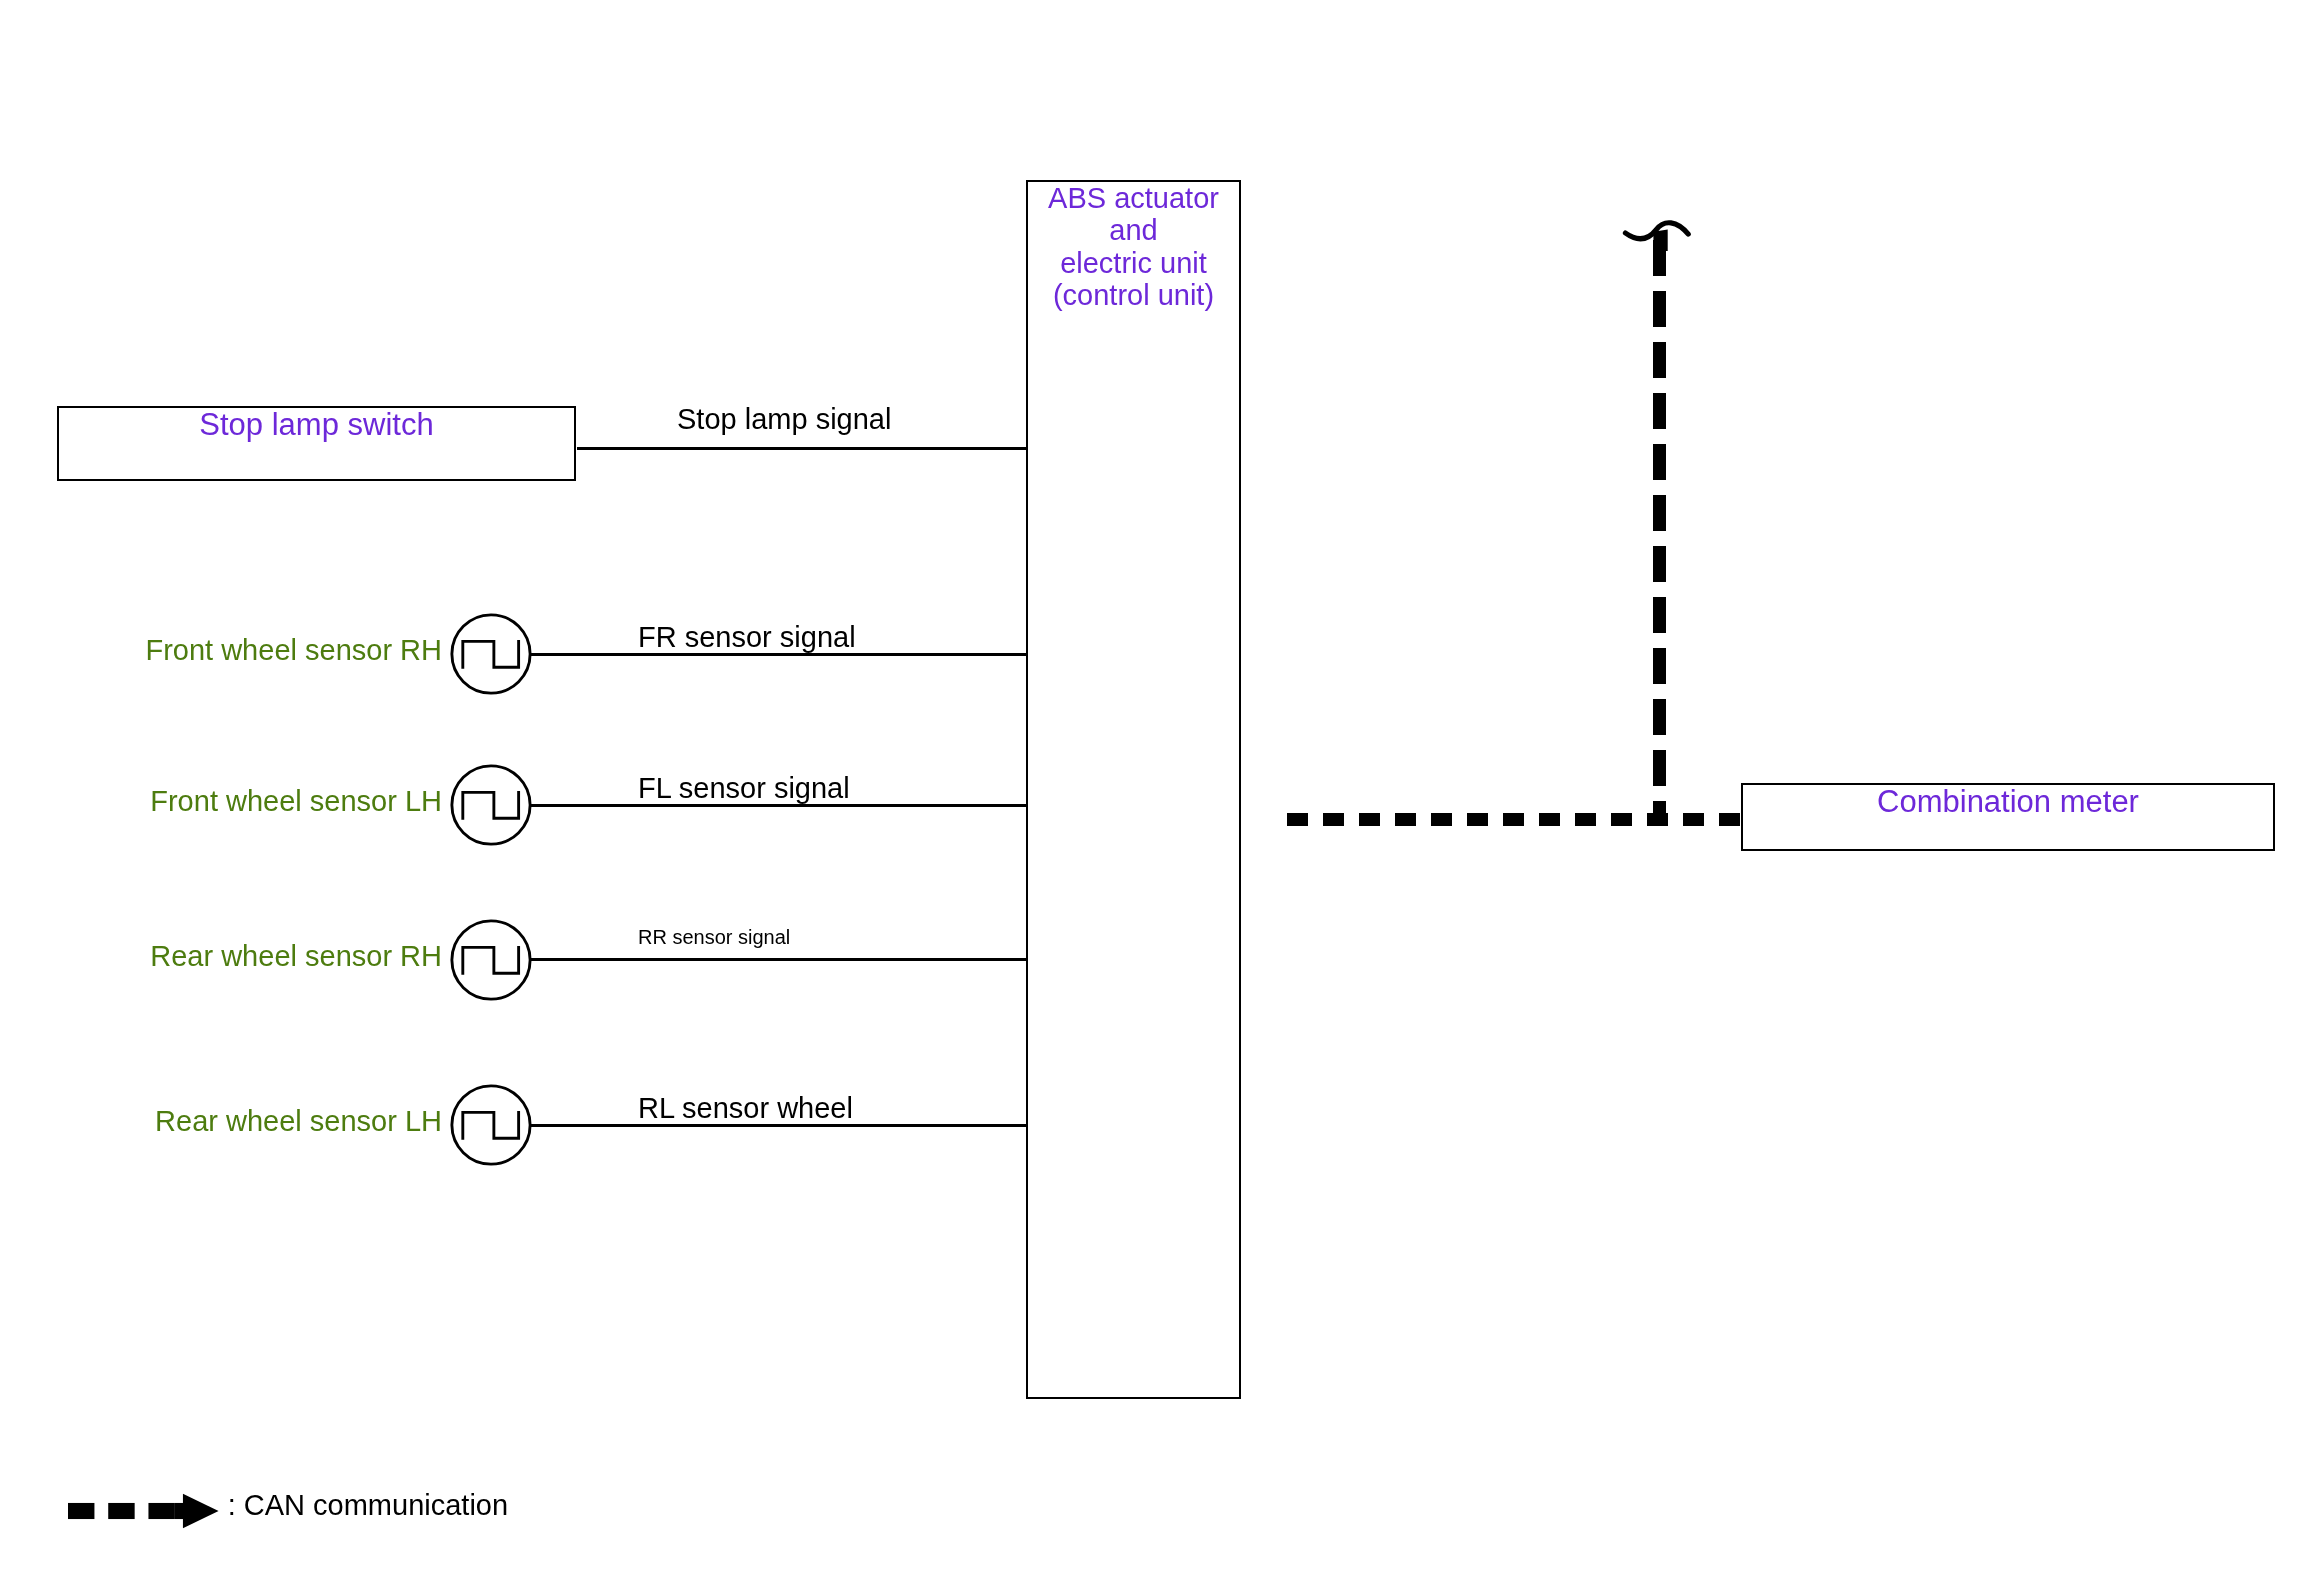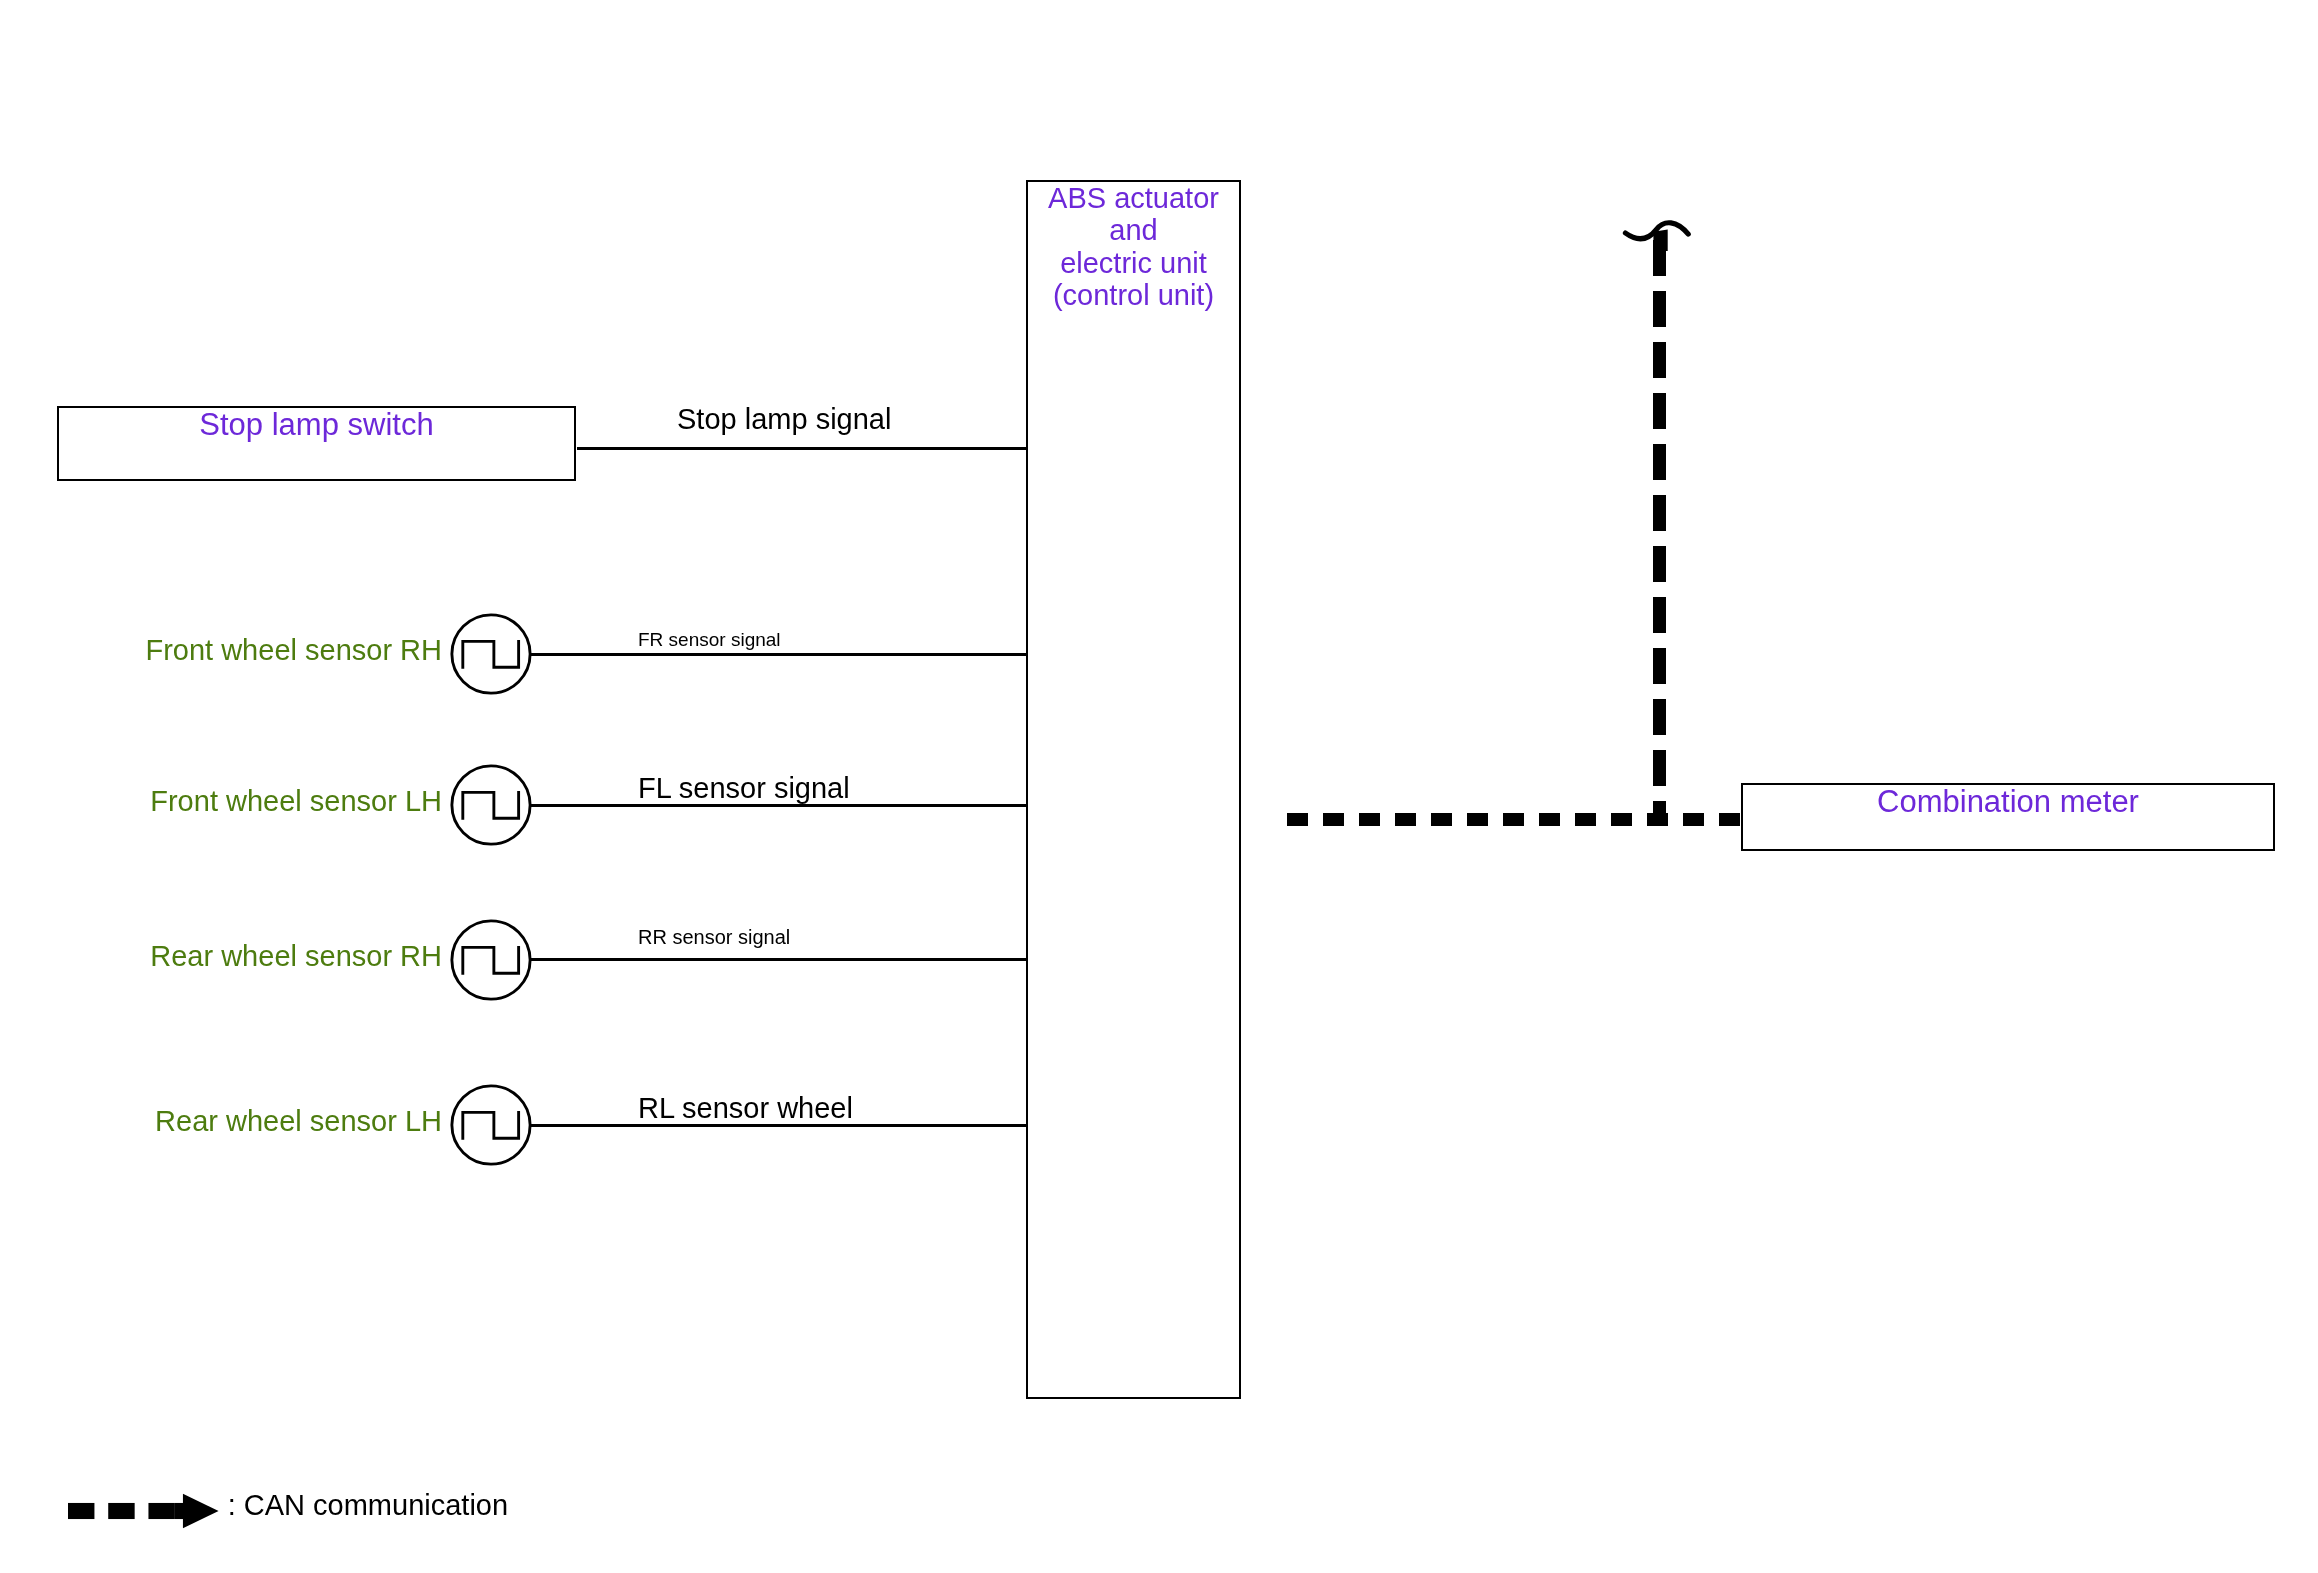--- a/index.html
+++ b/index.html
@@ -126,21 +126,21 @@
   <div class="sig-label" style="left:677px; top:403px; font-size:29px;">Stop lamp signal</div>
 
   <div class="side-label" style="left:75px; top:634px; width:367px; font-size:29px;">Front wheel sensor RH</div>
   <div class="sensor-symbol" style="left:449px; top:612px;">
     <svg viewBox="0 0 146 146" xmlns="http://www.w3.org/2000/svg">
       <circle cx="73" cy="73" r="68" fill="#ffffff" stroke="#000000" stroke-width="5"></circle>
       <polyline points="24,96 24,51 78,51 78,96 121,96 121,51" fill="none" stroke="#000000" stroke-width="5" stroke-linecap="square" stroke-linejoin="miter"></polyline>
     </svg>
   </div>
   <div class="wire-h" style="left:529px; top:653px; width:499px;"></div>
-  <div class="sig-label" style="left:638px; top:621px; font-size:19px;margin-top:8px;">FR sensor signal</div>
+  <div class="sig-label" style="left:638px; top:621px; font-size:29px;">FR sensor signal</div>
 
   <div class="side-label" style="left:75px; top:785px; width:367px; font-size:29px;">Front wheel sensor LH</div>
   <div class="sensor-symbol" style="left:449px; top:763px;">
     <svg viewBox="0 0 146 146" xmlns="http://www.w3.org/2000/svg">
       <circle cx="73" cy="73" r="68" fill="#ffffff" stroke="#000000" stroke-width="5"></circle>
       <polyline points="24,96 24,51 78,51 78,96 121,96 121,51" fill="none" stroke="#000000" stroke-width="5" stroke-linecap="square" stroke-linejoin="miter"></polyline>
     </svg>
   </div>
   <div class="wire-h" style="left:529px; top:804px; width:499px;"></div>
   <div class="sig-label" style="left:638px; top:772px; font-size:29px;">FL sensor signal</div>

